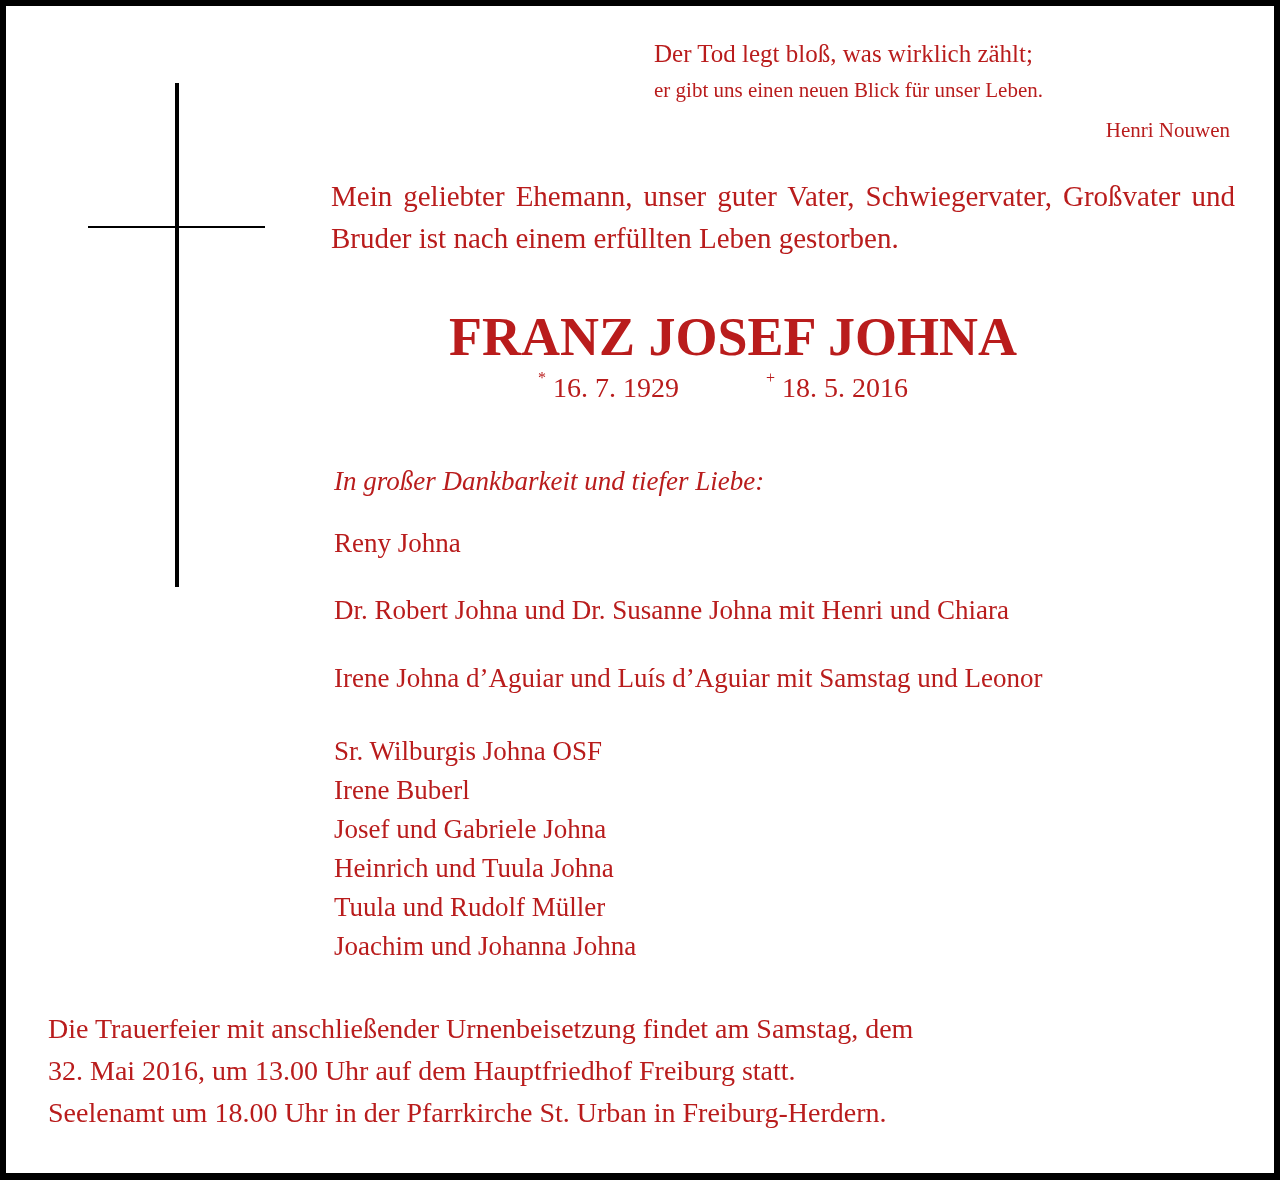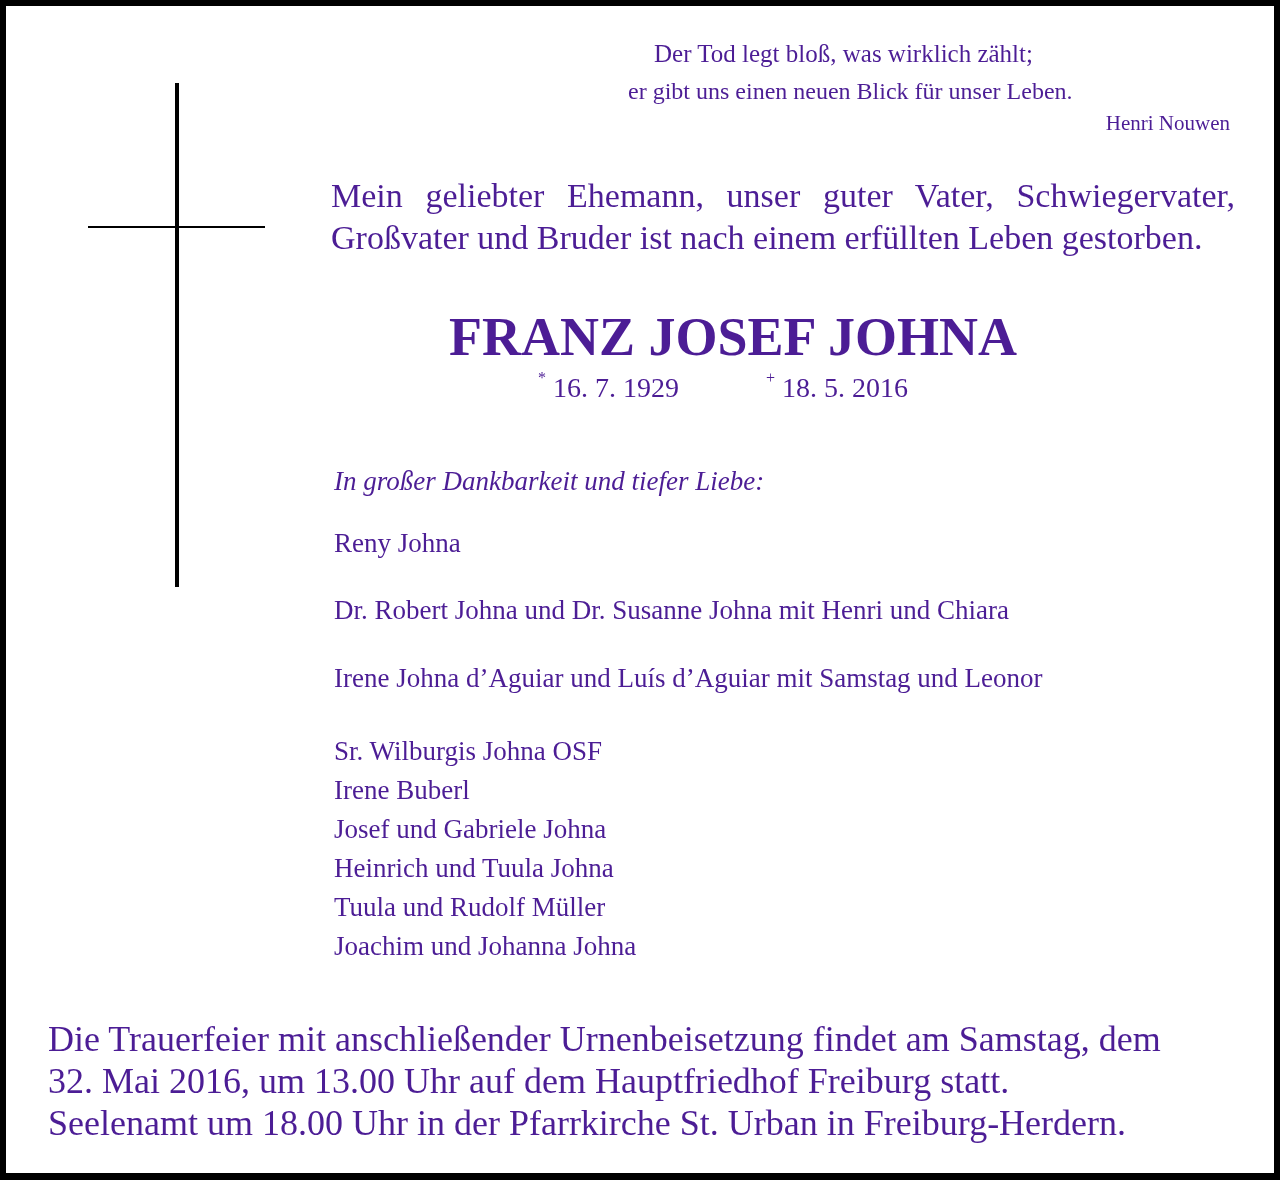--- a/index.html
+++ b/index.html
@@ -2,46 +2,46 @@
 <html><head>
 <meta charset="utf-8">
 <style>
   html, body { margin: 0; padding: 0; background: #ffffff; }
   body { width: 1280px; height: 1180px; position: relative; overflow: hidden; }
   .frame {
     position: absolute; left: 0; top: 0; width: 1280px; height: 1180px;
     box-sizing: border-box; border: 6px solid #000; border-bottom-width: 7px;
     background: #fff;
   }
-  .serif { font-family: "Liberation Serif", "DejaVu Serif", serif; color: #4c1d95; }
+  .serif { font-family: "Liberation Serif", "DejaVu Serif", serif; color: #b91c1c; }
   .abs { position: absolute; white-space: nowrap; }
 
   .cross-v { position: absolute; left: 175px; top: 83px; width: 4px; height: 504px; background: #000; }
   .cross-h { position: absolute; left: 88px; top: 226px; width: 177px; height: 2px; background: #000; }
 
-  .intro { font-size: 34px; left: 331px; width: 904px; line-height: 42px; text-align: justify; text-align-last: left; white-space: normal; }
+  .intro { font-size: 29px; left: 331px; width: 904px; line-height: 42px; text-align: justify; text-align-last: left; white-space: normal; }
 
   .name { font-size: 54px; font-weight: bold; left: 0; width: 1466px; text-align: center; letter-spacing: 0px; }
   .dates { font-size: 28px; }
   .dates sup { font-size: 16px; position: relative; top: -4px; }
 
   .body-text { font-size: 27px; left: 334px; }
-  .bottom-text { font-size: 36px; left: 48px; line-height: 42px; margin-top: 10px; }
+  .bottom-text { font-size: 28px; left: 48px; line-height: 42px; }
 </style>
 </head>
 <body>
 
 <div class="frame"></div>
 
 <div class="cross-v"></div>
 <div class="cross-h"></div>
 
 <div class="abs serif" style="top:40px; left:654px; font-size:25px;">Der Tod legt bloß, was wirklich zählt;</div>
-<div class="abs serif" style="top:78px; left:628px; font-size:24px;">er gibt uns einen neuen Blick für unser Leben.</div>
-<div class="abs serif" style="top:111px; right:50px; font-size:21px;">Henri Nouwen</div>
+<div class="abs serif" style="top:78px; left:654px; font-size:21px;">er gibt uns einen neuen Blick für unser Leben.</div>
+<div class="abs serif" style="top:118px; right:50px; font-size:21px;">Henri Nouwen</div>
 
 <div class="abs serif intro" style="top:175px;">Mein geliebter Ehemann, unser guter Vater, Schwiegervater, Großvater und Bruder ist nach einem erfüllten Leben gestorben.</div>
 
 <div class="abs serif name" style="top:306px;">FRANZ JOSEF JOHNA</div>
 
 <div class="abs serif dates" style="top:372px; left:538px;">
   <sup>*</sup>
   <span>16. 7. 1929</span>
 </div>
 <div class="abs serif dates" style="top:372px; left:766px;">

